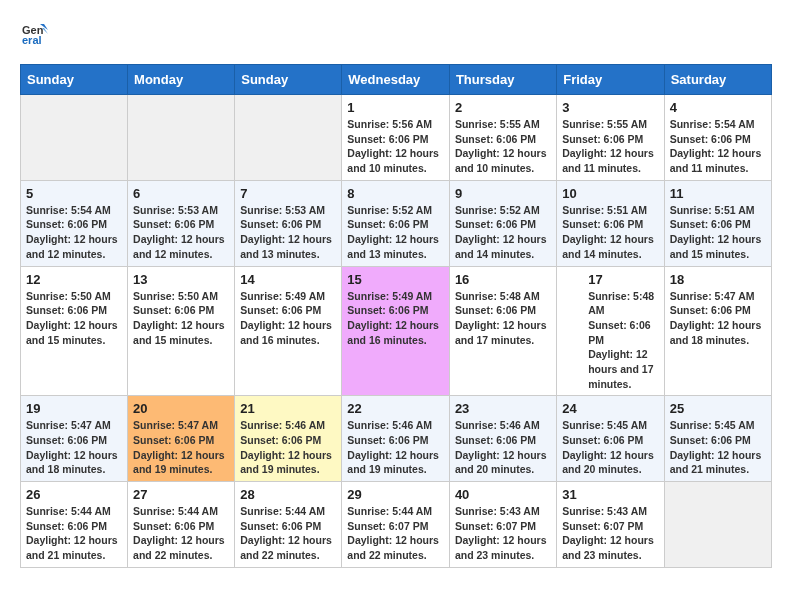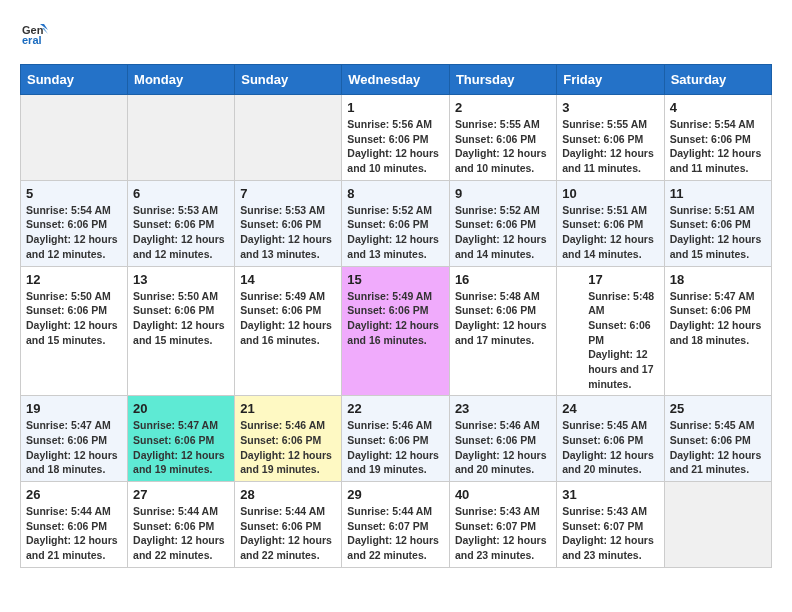--- a/index.html
+++ b/index.html
@@ -247,21 +247,21 @@
 Daylight: 12 hours and 18 minutes.</div>
         </td>
       </tr>
       <tr>
         <td style="background: rgb(240, 245, 252);">
           <div class="day-num">19</div>
           <div class="day-info" style="white-space: pre-line;">Sunrise: 5:47 AM
 Sunset: 6:06 PM
 Daylight: 12 hours and 18 minutes.</div>
         </td>
-        <td style="background: #5eead4; margin-left: 12px;">
+        <td style="background: #fdba74; margin-left: 12px;">
           <div class="day-num">20</div>
           <div class="day-info" style="white-space: pre-line;">Sunrise: 5:47 AM
 Sunset: 6:06 PM
 Daylight: 12 hours and 19 minutes.</div>
         </td>
         <td style="background: #fef9c3;">
           <div class="day-num">21</div>
           <div class="day-info" style="white-space: pre-line;">Sunrise: 5:46 AM
 Sunset: 6:06 PM
 Daylight: 12 hours and 19 minutes.</div>

